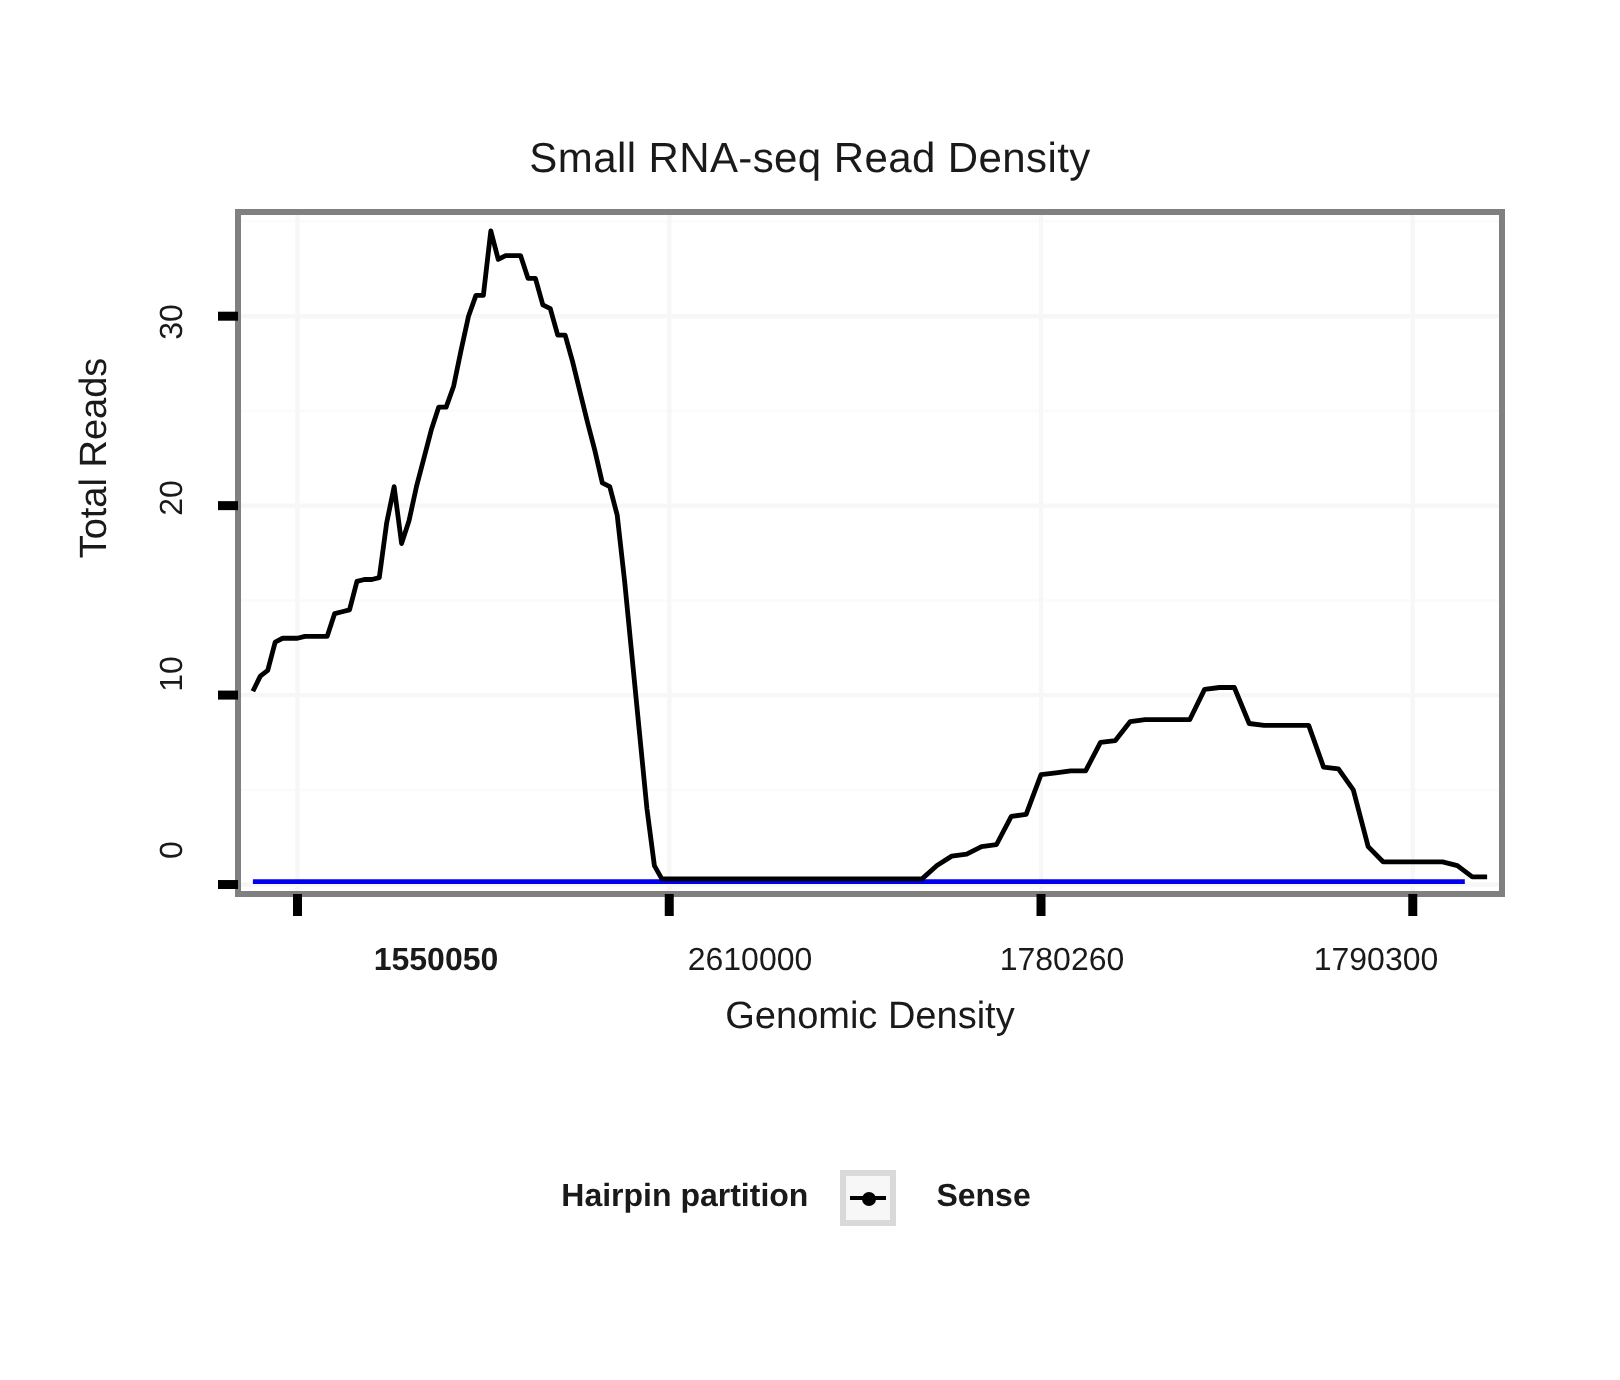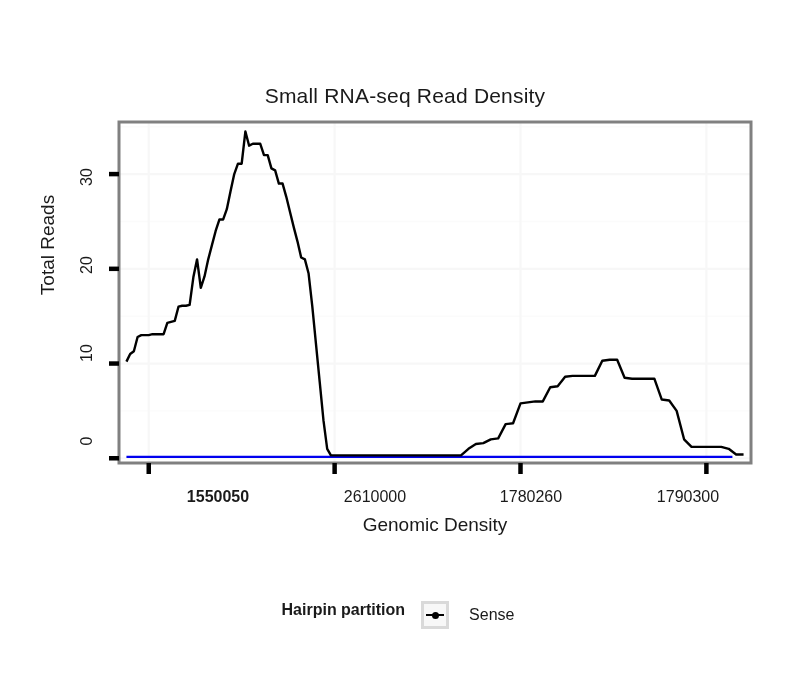--- a/index.html
+++ b/index.html
@@ -10,21 +10,21 @@
   body {
     width: 810px;
     height: 690px;
     font-family: "Liberation Sans", sans-serif;
     color: #000000;
     position: relative;
     overflow: hidden;
   }
   #figure {
     position: absolute;
-    left: 0; top: 16px;
+    left: 0; top: 0;
     width: 810px;
     height: 601px;
   }
   .chart-title {
     position: absolute;
     left: 0;
     top: 68px;
     width: 810px;
     text-align: center;
     font-size: 21px;
@@ -71,35 +71,37 @@
     white-space: nowrap;
     text-align: center;
     width: 120px;
   }
   .legend {
     position: absolute;
     left: 0;
     top: 585px;
     width: 810px;
     display: flex;
+    align-items: center;
     justify-content: center;
     gap: 0px;
   }
   .legend-title {
     font-size: 16px;
     font-weight: bold;
     color: #1a1a1a;
     margin-right: 16px;
     white-space: nowrap;
   }
   .legend-entry {
     display: flex;
     align-items: center;
     gap: 20px;
     margin-right: 14px;
+    font-weight: bold;
   }
   .legend-key {
     width: 28px;
     height: 28px;
     background: #f7f7f7;
     border: 3px solid #d9d9d9;
     box-sizing: border-box;
     position: relative;
   }
   .legend-key .keyline {

